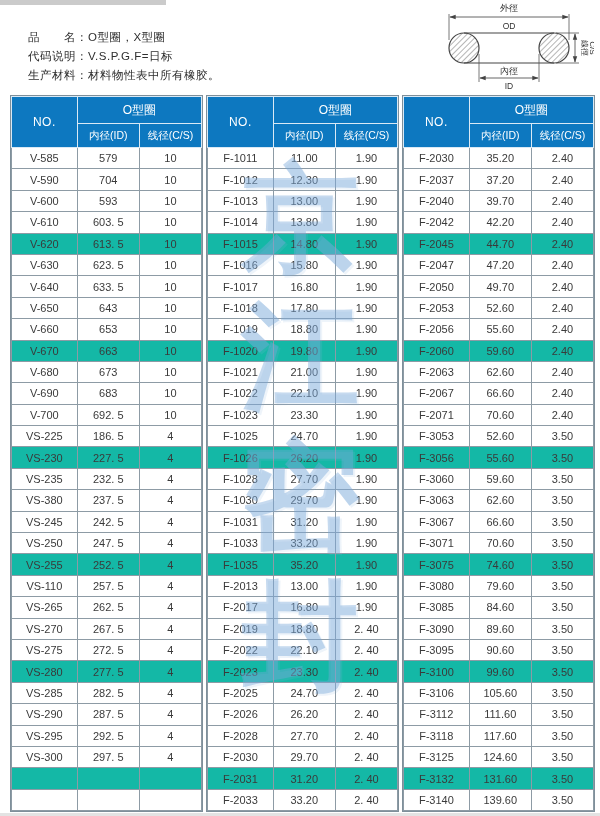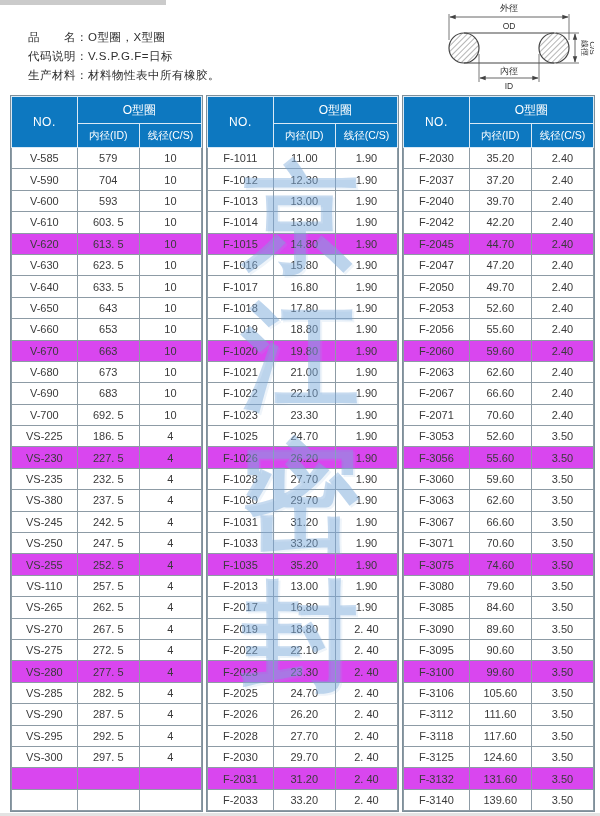--- a/index.html
+++ b/index.html
@@ -18,21 +18,21 @@
   
   .otable{position:absolute;top:95px;width:191px;}
   .otable table{width:100%;border-collapse:collapse;table-layout:fixed;}
   .otable th{background:#0d78c0;color:#ffffff;font-weight:normal;font-size:11px;
              border:1px solid #d9e9f5;text-align:center;}
   .otable th.grp{height:24px;font-size:12px;}
   .otable th.no{font-size:12px;letter-spacing:.5px;}
   .otable th.sub{height:21px;font-weight:normal;font-size:10.5px;}
   .otable td{height:20.4px;border:1px solid #8d9ba5;text-align:center;
              font-size:11px;color:#3a3a3a;background:#fff;padding:0;}
-  .otable tr.hl td{background:#d946ef;}
+  .otable tr.hl td{background:#14b8a6;}
   .otable{border:1px solid #7e8f9a;}
 
   
   .watermark{position:absolute;left:0;top:0;width:600px;height:816px;pointer-events:none;z-index:6;}
   .watermark span{position:absolute;left:300px;transform:translateX(-50%);
                   font-size:118px;font-weight:bold;color:rgba(120,168,216,0.42);
                   font-family:"DejaVu Sans","Liberation Sans",sans-serif;
                   text-shadow:2px 2px 0 rgba(140,180,220,0.15);}
 </style>
 </head>

